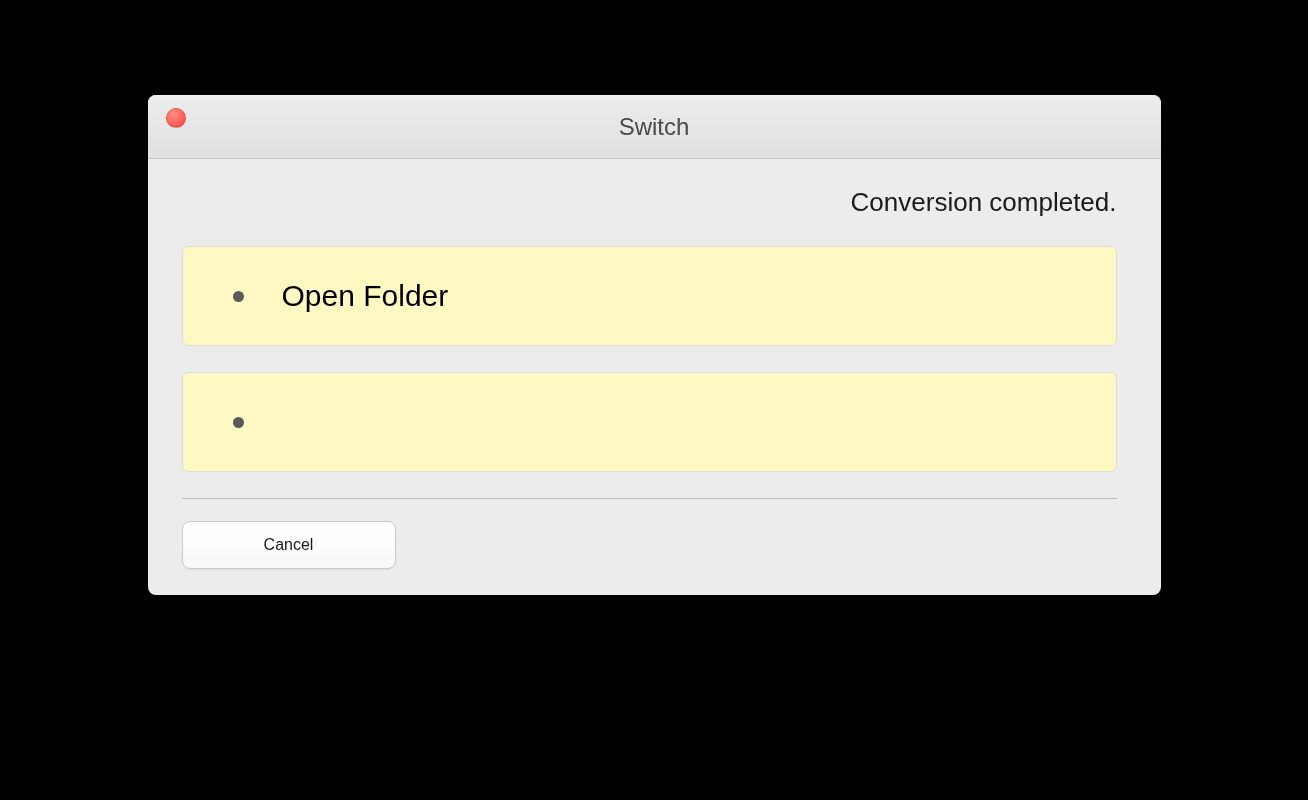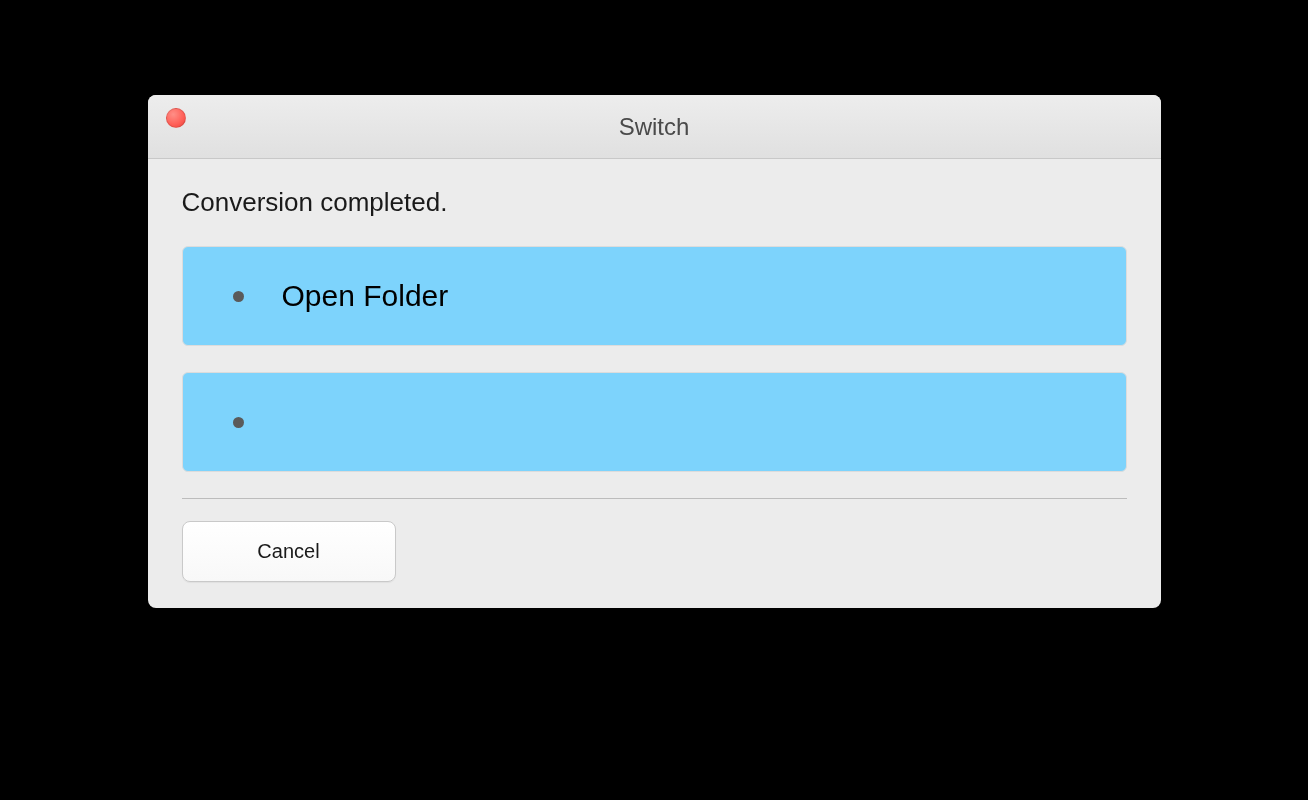--- a/index.html
+++ b/index.html
@@ -43,32 +43,33 @@
       background: radial-gradient(circle at 35% 30%, #ff8f87, #ff5f57 60%, #e9423b 100%);
       border: 0.5px solid rgba(0,0,0,0.1);
       cursor: pointer;
     }
     .title {
       font-size: 24px;
       color: #4a4a4a;
       font-weight: 400;
     }
     .content {
-      padding: 28px 34px 26px 34px;
+      padding: 28px 44px 26px 34px;
+      text-align: right;
     }
     .message {
       font-size: 26px;
       color: #1a1a1a;
       margin-bottom: 28px;
       font-weight: 400;
     }
     .option-button {
       width: 100%;
       height: 100px;
-      background: #7dd3fc;
+      background: #fef9c3;
       border: 1px solid #dcdcdc;
       border-radius: 6px;
       display: flex;
       align-items: center;
       padding-left: 50px;
       cursor: pointer;
       margin-bottom: 26px;
     }
     .bullet {
       width: 11px;
@@ -117,25 +118,25 @@
       fill: none;
       stroke-linecap: round;
       stroke-linejoin: round;
     }
     .checkbox-label {
       font-size: 26px;
       color: #1a1a1a;
     }
     .cancel-button {
       width: 214px;
-      height: 61px;
+      height: 48px;
       background: linear-gradient(to bottom, #ffffff, #f8f8f8);
       border: 1px solid #c9c9c9;
       border-radius: 8px;
-      font-size: 20px;
+      font-size: 16px;
       color: #1a1a1a;
       cursor: pointer;
       display: flex;
       align-items: center;
       justify-content: center;
       box-shadow: 0 1px 1px rgba(0,0,0,0.05);
     }
   </style>
 </head>
 <body>

